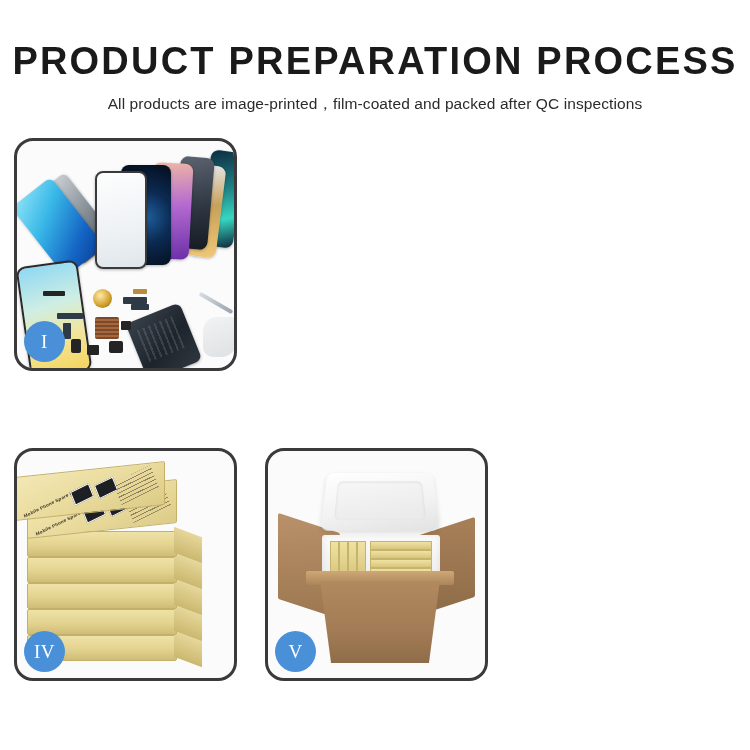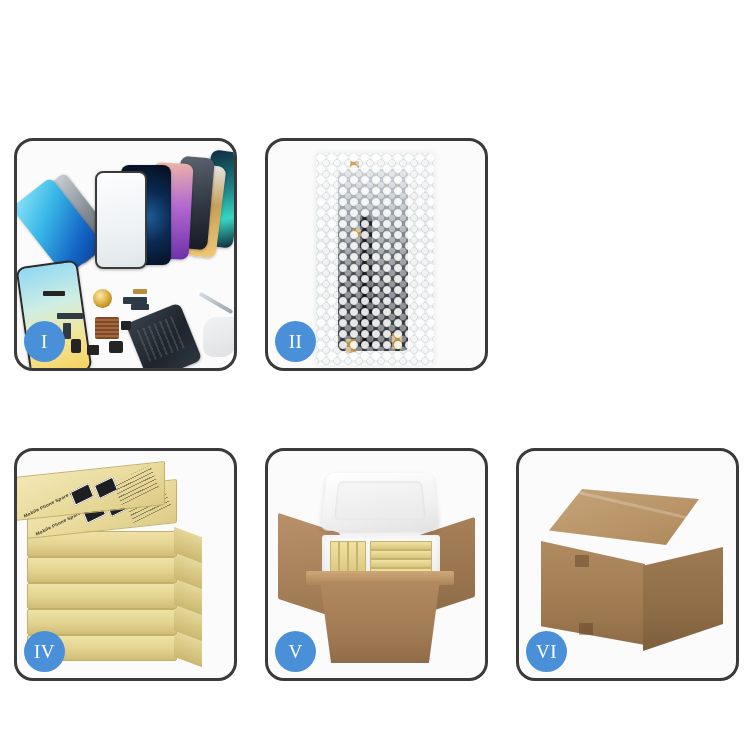--- a/index.html
+++ b/index.html
@@ -173,20 +173,24 @@
     background:linear-gradient(180deg,#9d7a52 0%,#8e6d47 60%,#7d5f3d 100%);
     clip-path:polygon(0 18%,100% 0,100% 74%,0 100%);}
   .seam{position:absolute;background:rgba(255,255,255,.22);}
   .tab{position:absolute;background:rgba(90,62,38,.45);border-radius:1px;}
 </style>
 </head>
 <body>
 
 <div class="page">
 
+  <div class="header">
+    <h1 class="title">PRODUCT PREPARATION PROCESS</h1>
+    <p class="subtitle">All products are image-printed，film-coated and packed after QC inspections</p>
+  </div>
 
   <div class="grid">
 
     <div class="panel p1">
       <div class="scene">
         <div class="ph ph-blue2"></div>
         <div class="ph ph-blue"></div>
         <div class="ph ph-teal"></div>
         <div class="ph ph-gold"></div>
         <div class="ph ph-grey"></div>
@@ -206,35 +210,20 @@
         <div class="flex" style="left:46px;top:182px;width:8px;height:16px;"></div>
         <div class="flex" style="left:106px;top:156px;width:24px;height:7px;"></div>
         <div class="flex" style="left:114px;top:163px;width:18px;height:6px;"></div>
         <div class="bar" style="left:116px;top:148px;width:14px;height:5px;background:#b98b3c;"></div>
         <div class="tweez"></div>
         <div class="hand"></div>
       </div>
       <div class="badge">I</div>
     </div>
 
-    <div class="panel p2">
-      <div class="scene">
-        <div class="bag">
-          <div class="bag-item"></div>
-          <div class="bag-flex"></div>
-          <div class="tape" style="left:34px;top:8px;width:9px;height:7px;"></div>
-          <div class="tape" style="left:36px;top:76px;width:9px;height:8px;"></div>
-          <div class="tape" style="left:30px;top:186px;width:10px;height:14px;"></div>
-          <div class="tape" style="left:76px;top:180px;width:10px;height:16px;"></div>
-          <div class="bubbles"></div>
-          <div class="bubbles2"></div>
-        </div>
-      </div>
-      <div class="badge">II</div>
-    </div>
 
 
     <div class="panel p4">
       <div class="scene">
         <div class="stack">
           <div class="bx" style="left:4px;top:168px;">
               <div class="side"></div>
             </div>
           <div class="bx" style="left:4px;top:142px;">
               <div class="side"></div>
@@ -281,26 +270,15 @@
           <div class="ylw" style="left:48px;top:15px;width:60px;height:7px;"></div>
           <div class="ylw" style="left:48px;top:24px;width:60px;height:7px;"></div>
           <div class="ylw" style="left:48px;top:33px;width:60px;height:7px;"></div>
         </div>
         <div class="rim"></div>
         <div class="carton"></div>
       </div>
       <div class="badge">V</div>
     </div>
 
-    <div class="panel p6">
-      <div class="scene">
-        <div class="bx6top"></div>
-        <div class="bx6front"></div>
-        <div class="bx6side"></div>
-        <div class="seam" style="left:48px;top:52px;width:126px;height:3px;transform:rotate(13deg);"></div>
-        <div class="tab" style="left:56px;top:104px;width:14px;height:12px;"></div>
-        <div class="tab" style="left:60px;top:172px;width:14px;height:12px;"></div>
-      </div>
-      <div class="badge">VI</div>
-    </div>
 
   </div>
 </div>
 
 </body></html>

